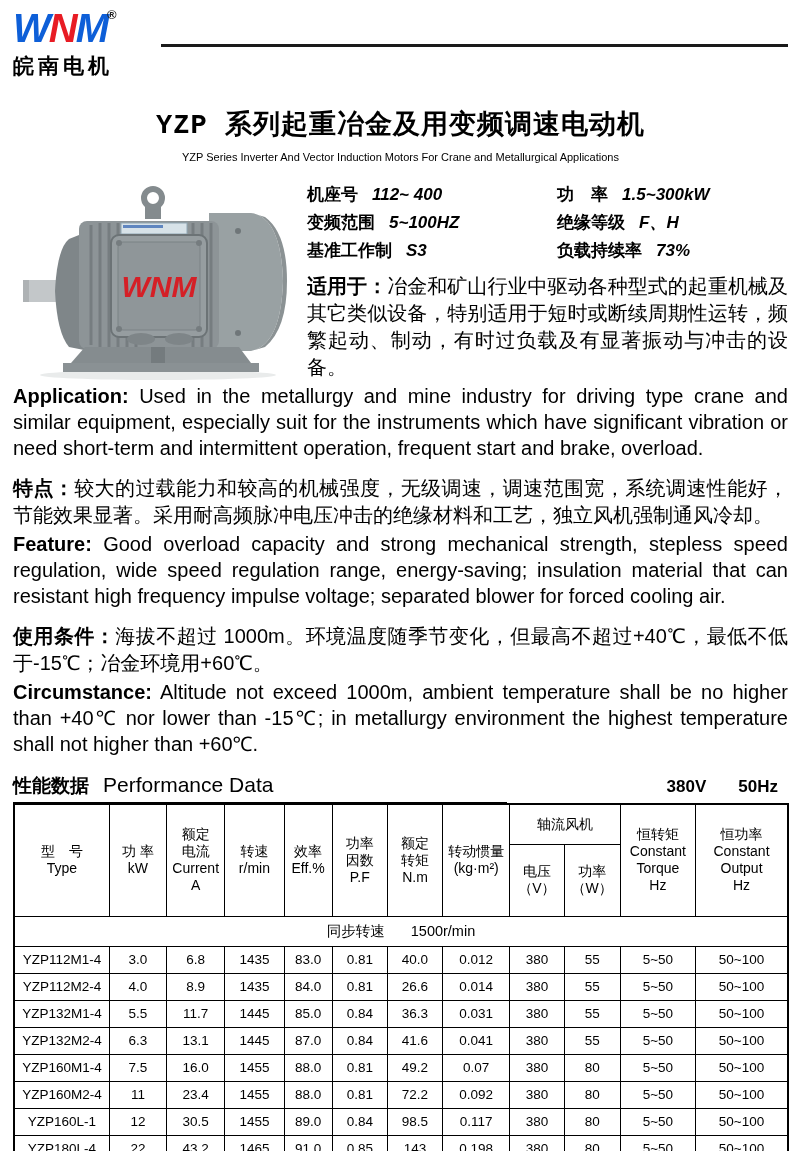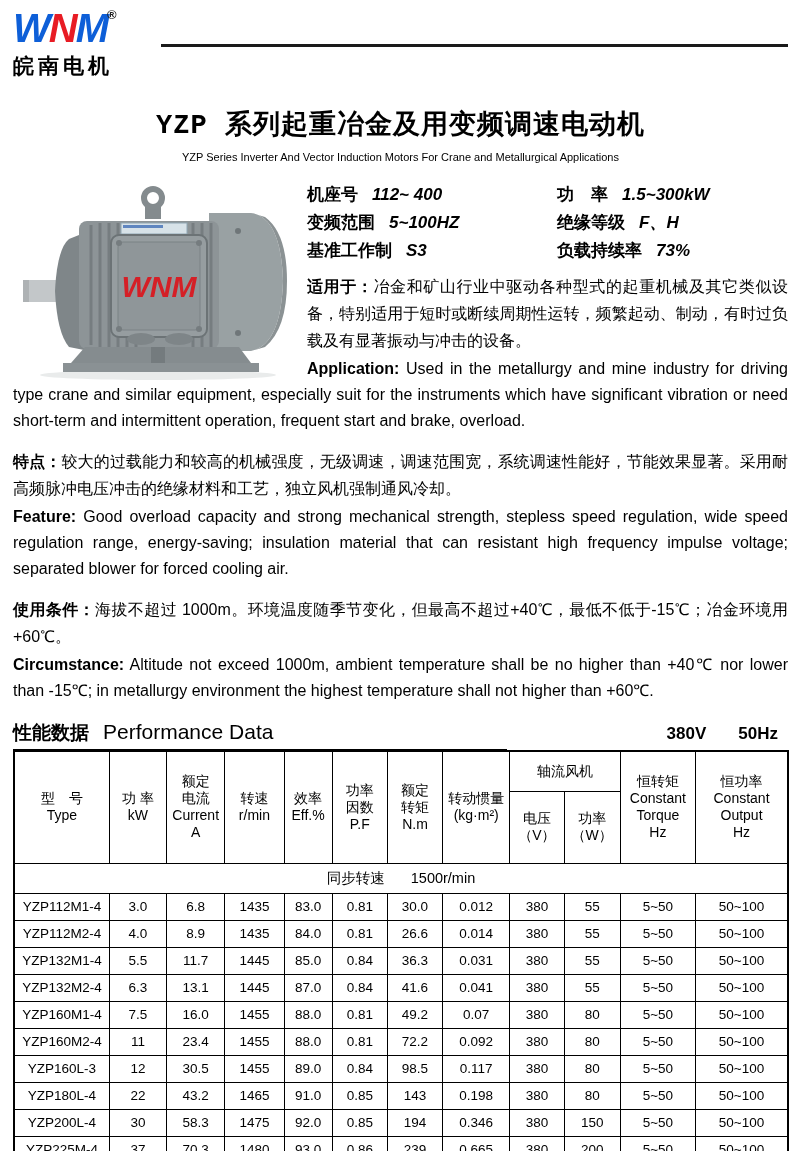--- a/index.html
+++ b/index.html
@@ -20,21 +20,21 @@
   .head-rule { flex:1; height:3px; background:#1a1a1a; margin-top:36px; }
   
   .title-cn { text-align:center; font-size:27px; font-weight:bold; margin-top:26px; letter-spacing:1px;font-family:Liberation Mono, monospace; }
   .title-en { text-align:center; font-size:11px; font-weight:normal; margin-top:9px; }
   
   .intro { margin-top:16px; }
   .motor-fig { float:left; width:282px; height:202px; margin-right:12px; }
   .spec-grid { display:grid; grid-template-columns:52% 48%; row-gap:1px; font-size:17px; line-height:27px; padding-top:2px; }
   .spec-item .lbl { font-weight:bold; margin-right:14px; }
   .spec-item .val { font-weight:bold;font-style:italic; }
-  .para { font-size:16px; line-height:26px; text-align:justify; }
+  .para { font-size:20px; line-height:26px; text-align:justify; }
   .para.cn { line-height:27px; }
   .intro .para.cn { margin-top:9px; }
   .lead { font-weight:bold; }
   .block { margin-top:14px; }
   .tight { margin-top:2px; }
   
   .perf-head { display:flex; align-items:baseline; margin-top:16px; }
   .perf-cn { font-size:19px; font-weight:bold; }
   .perf-en { font-size:21px; margin-left:14px; }
   .perf-volt { margin-left:auto; font-size:17px; font-weight:bold; }
@@ -204,21 +204,21 @@
     </tr>
   </tbody>
   <tbody>
       <tr>
         <td>YZP112M1-4</td>
         <td>3.0</td>
         <td>6.8</td>
         <td>1435</td>
         <td>83.0</td>
         <td>0.81</td>
-        <td>30.0</td>
+        <td>40.0</td>
         <td>0.012</td>
         <td>380</td>
         <td>55</td>
         <td>5~50</td>
         <td>50~100</td>
       </tr>
       <tr>
         <td>YZP112M2-4</td>
         <td>4.0</td>
         <td>8.9</td>
@@ -282,21 +282,21 @@
         <td>88.0</td>
         <td>0.81</td>
         <td>72.2</td>
         <td>0.092</td>
         <td>380</td>
         <td>80</td>
         <td>5~50</td>
         <td>50~100</td>
       </tr>
       <tr>
-        <td>YZP160L-3</td>
+        <td>YZP160L-1</td>
         <td>12</td>
         <td>30.5</td>
         <td>1455</td>
         <td>89.0</td>
         <td>0.84</td>
         <td>98.5</td>
         <td>0.117</td>
         <td>380</td>
         <td>80</td>
         <td>5~50</td>

